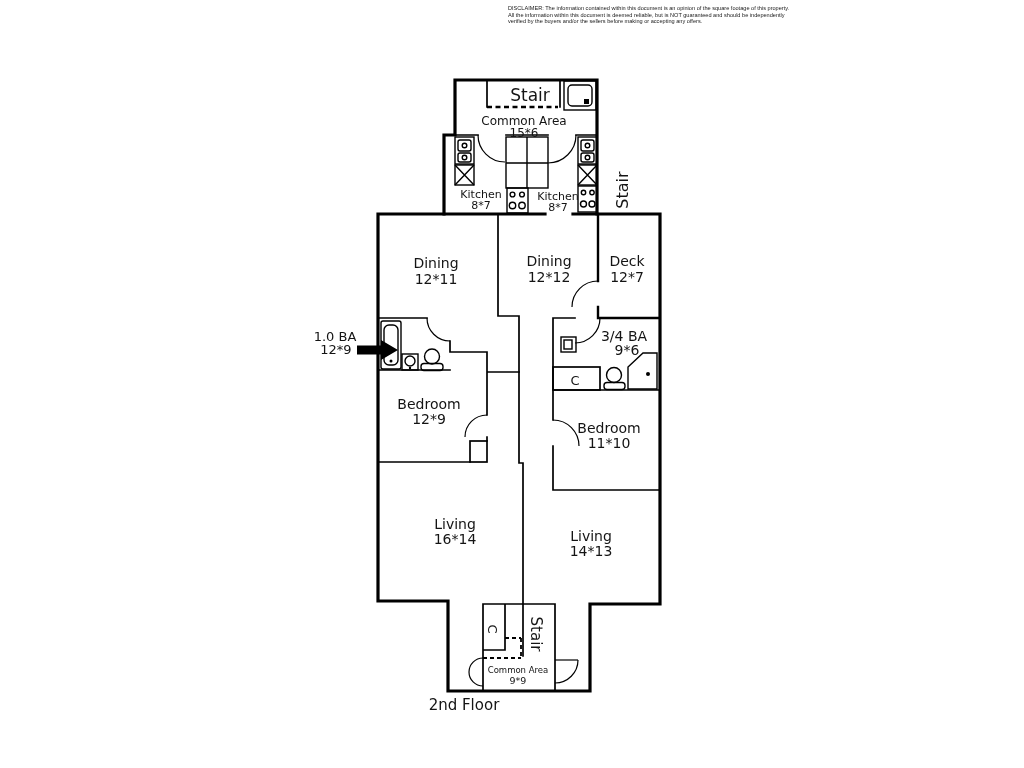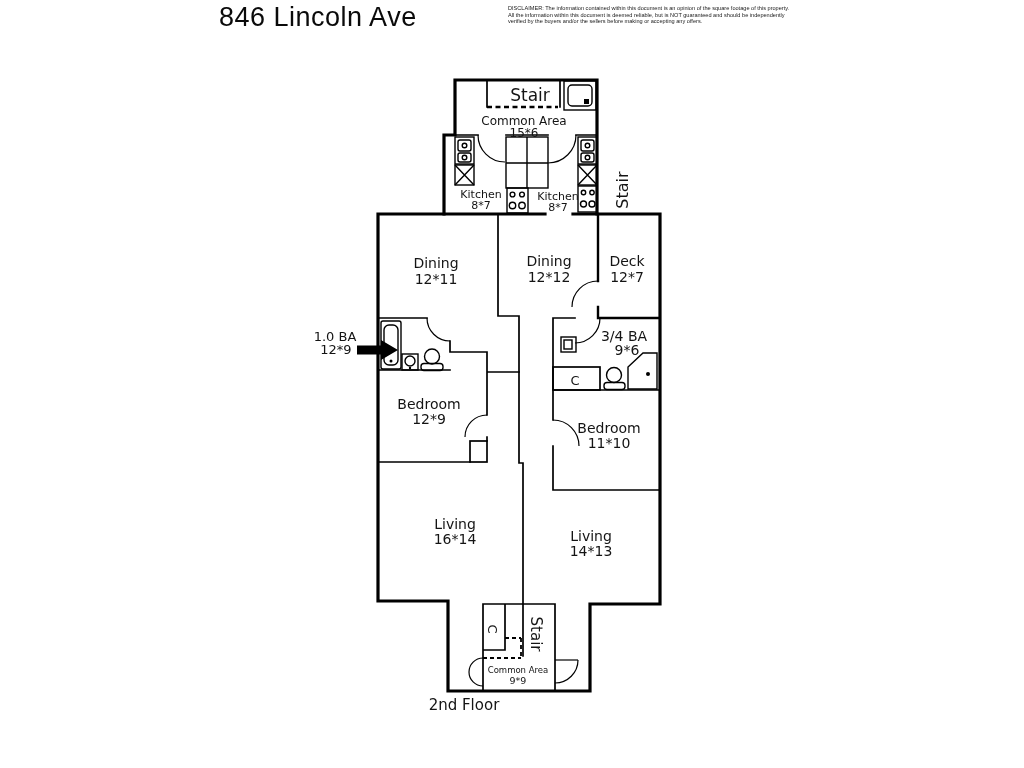--- a/index.html
+++ b/index.html
@@ -21,21 +21,20 @@
   .lbl{fill:#141414;text-anchor:middle;font-family:"DejaVu Sans",sans-serif;}
   .fs17{font-size:17px;} .fs16{font-size:16px;} .fs15{font-size:15px;}
   .fs14{font-size:14px;} .fs13{font-size:13px;} .fs12{font-size:12px;}
   .fs11{font-size:11px;} .fs9{font-size:9.5px;} .fs8{font-size:8.5px;}
 </style>
 </head>
 <body>
 
 <div id="canvas">
 
-  <div class="title">846 Lincoln Ave</div>
 
   <div class="disclaimer">
     <div>DISCLAIMER: The information contained within this document is an opinion of the square footage of this property.</div>
     <div>All the information within this document is deemed reliable, but is NOT guaranteed and should be independently</div>
     <div>verified by the buyers and/or the sellers before making or accepting any offers.</div>
   </div>
 
   <svg width="1024" height="768" viewBox="0 0 1024 768">
 
     <g>

